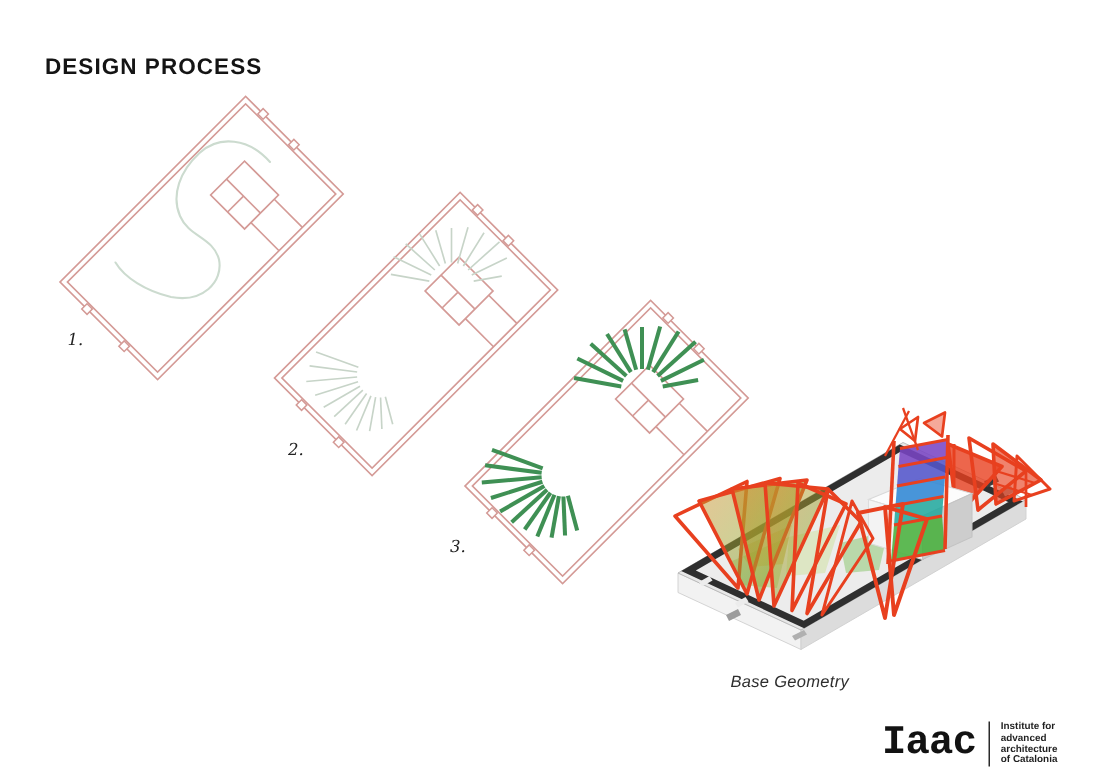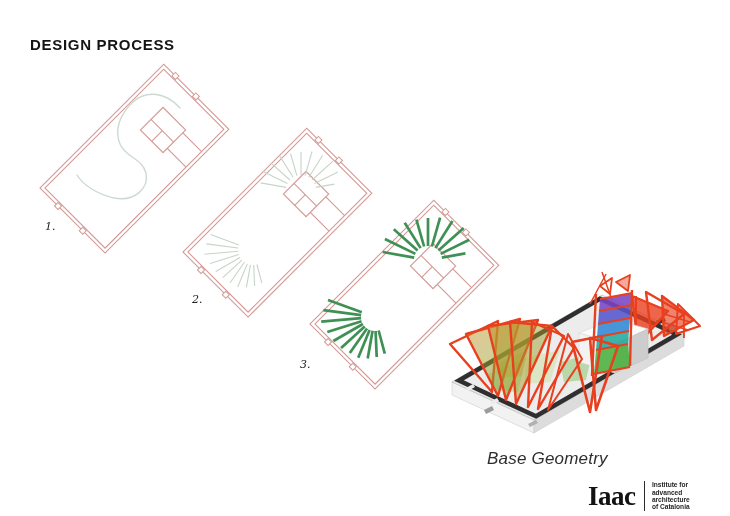--- a/index.html
+++ b/index.html
@@ -6,24 +6,24 @@
   body{width:730px;height:516px;background:#ffffff;position:relative;overflow:hidden;
        font-family:"Liberation Sans",sans-serif;}
   .abs{position:absolute;}
   figure{margin:0;padding:0;position:absolute;}
   .page-title{left:30px;top:26px;font-size:15px;font-weight:700;letter-spacing:.7px;color:#141414;}
   .plan-num{position:absolute;font-size:11px;font-style:italic;color:#222;
             font-family:"DejaVu Serif",serif;}
   .wall,.core rect,.core line{fill:none;stroke:#d49a96;stroke-width:1.1px;}
   .notch{fill:#ffffff;stroke:#d49a96;stroke-width:1px;}
   .scurve{fill:none;stroke:#ccdbcf;stroke-width:1.4px;stroke-linecap:round;}
-  .caption{font-style:italic;font-size:17px;letter-spacing:.2px;color:#2e2e2e;white-space:nowrap;}
+  .caption{font-style:italic;font-size:11px;letter-spacing:.2px;color:#2e2e2e;white-space:nowrap;}
   .footer-credit{left:42px;top:489px;font-size:10.5px;letter-spacing:1px;font-weight:500;color:#383838;white-space:nowrap;}
   .logo{left:588px;top:479px;display:flex;align-items:center;height:34px;}
-  .logo-word{font-family:Liberation Serif, serif;font-weight:700;font-size:27px;line-height:30px;color:#121212;letter-spacing:-.5px;}
+  .logo-word{font-family:Liberation Mono, monospace;font-weight:700;font-size:27px;line-height:30px;color:#121212;letter-spacing:-.5px;}
   .logo-div{width:1.4px;height:30px;background:#2a2a2a;margin:0 7px 0 8px;}
   .logo-tag{font-size:6.6px;line-height:7.4px;font-weight:700;color:#1f1f1f;}
   svg{display:block;overflow:visible;}
 </style>
 </head>
 <body>
 
 <div class="abs" style="left:0;top:0;width:662px;height:516px;">
 
   <svg width="0" height="0" aria-hidden="true">

